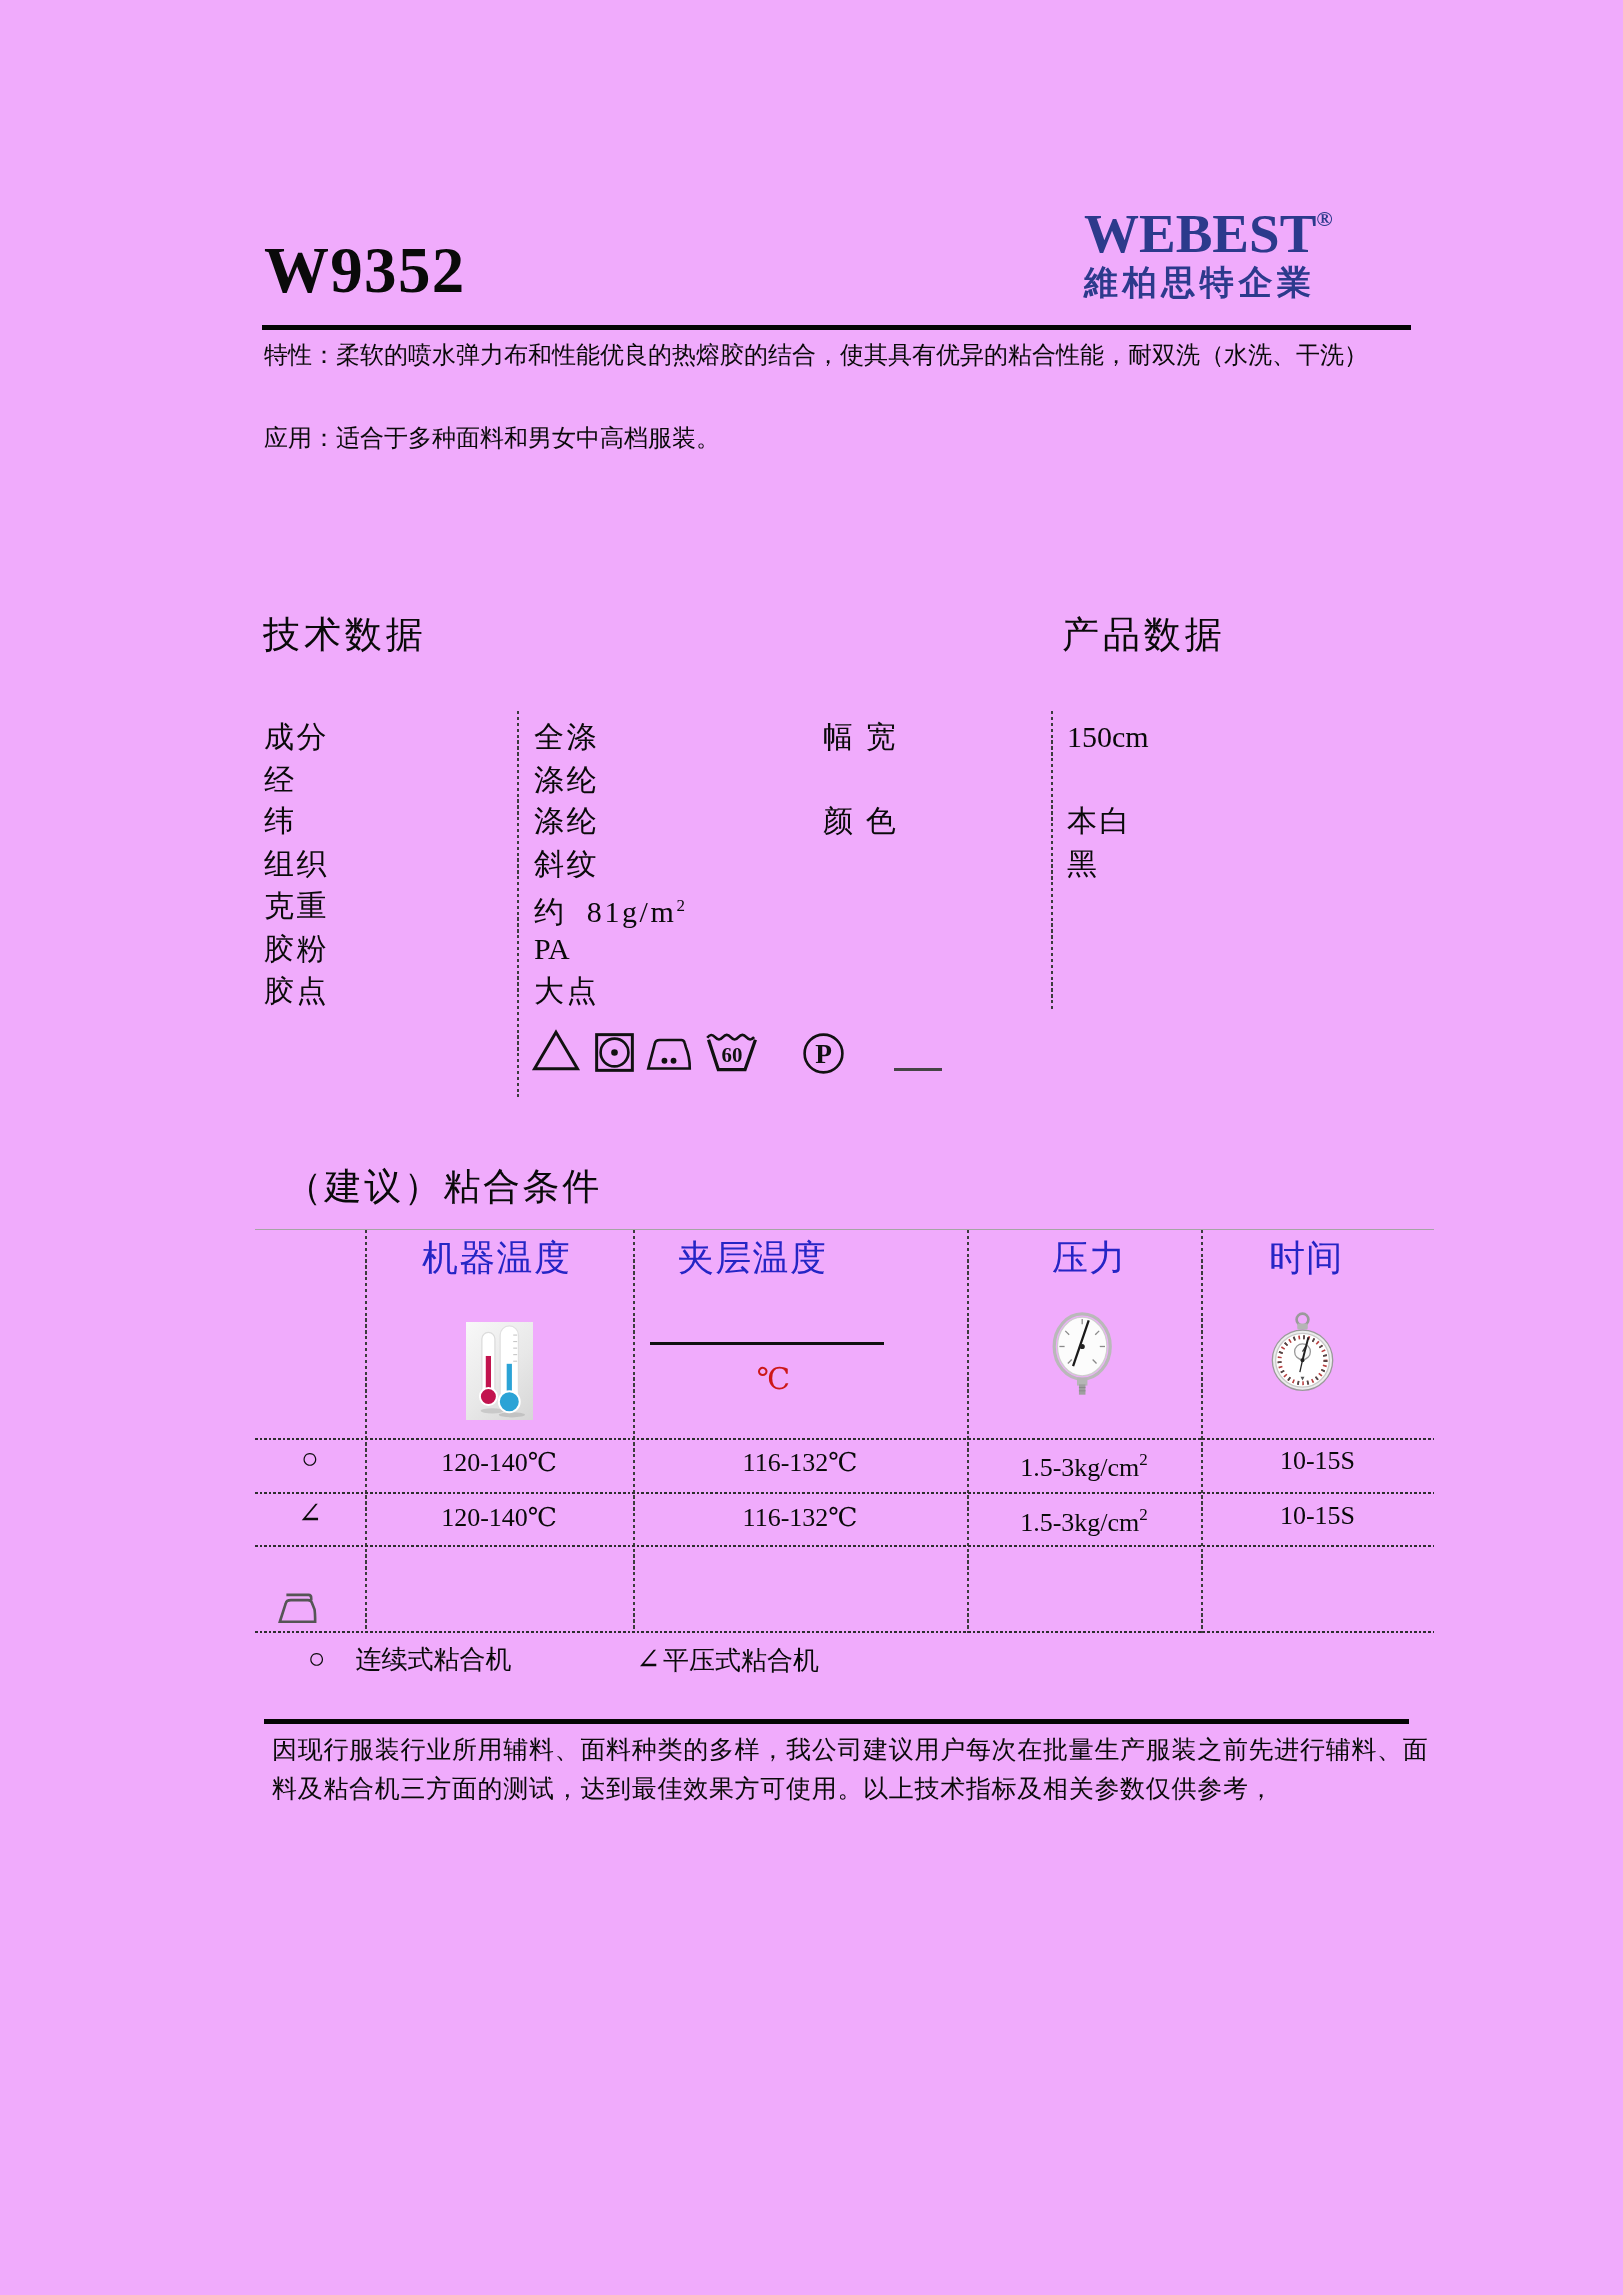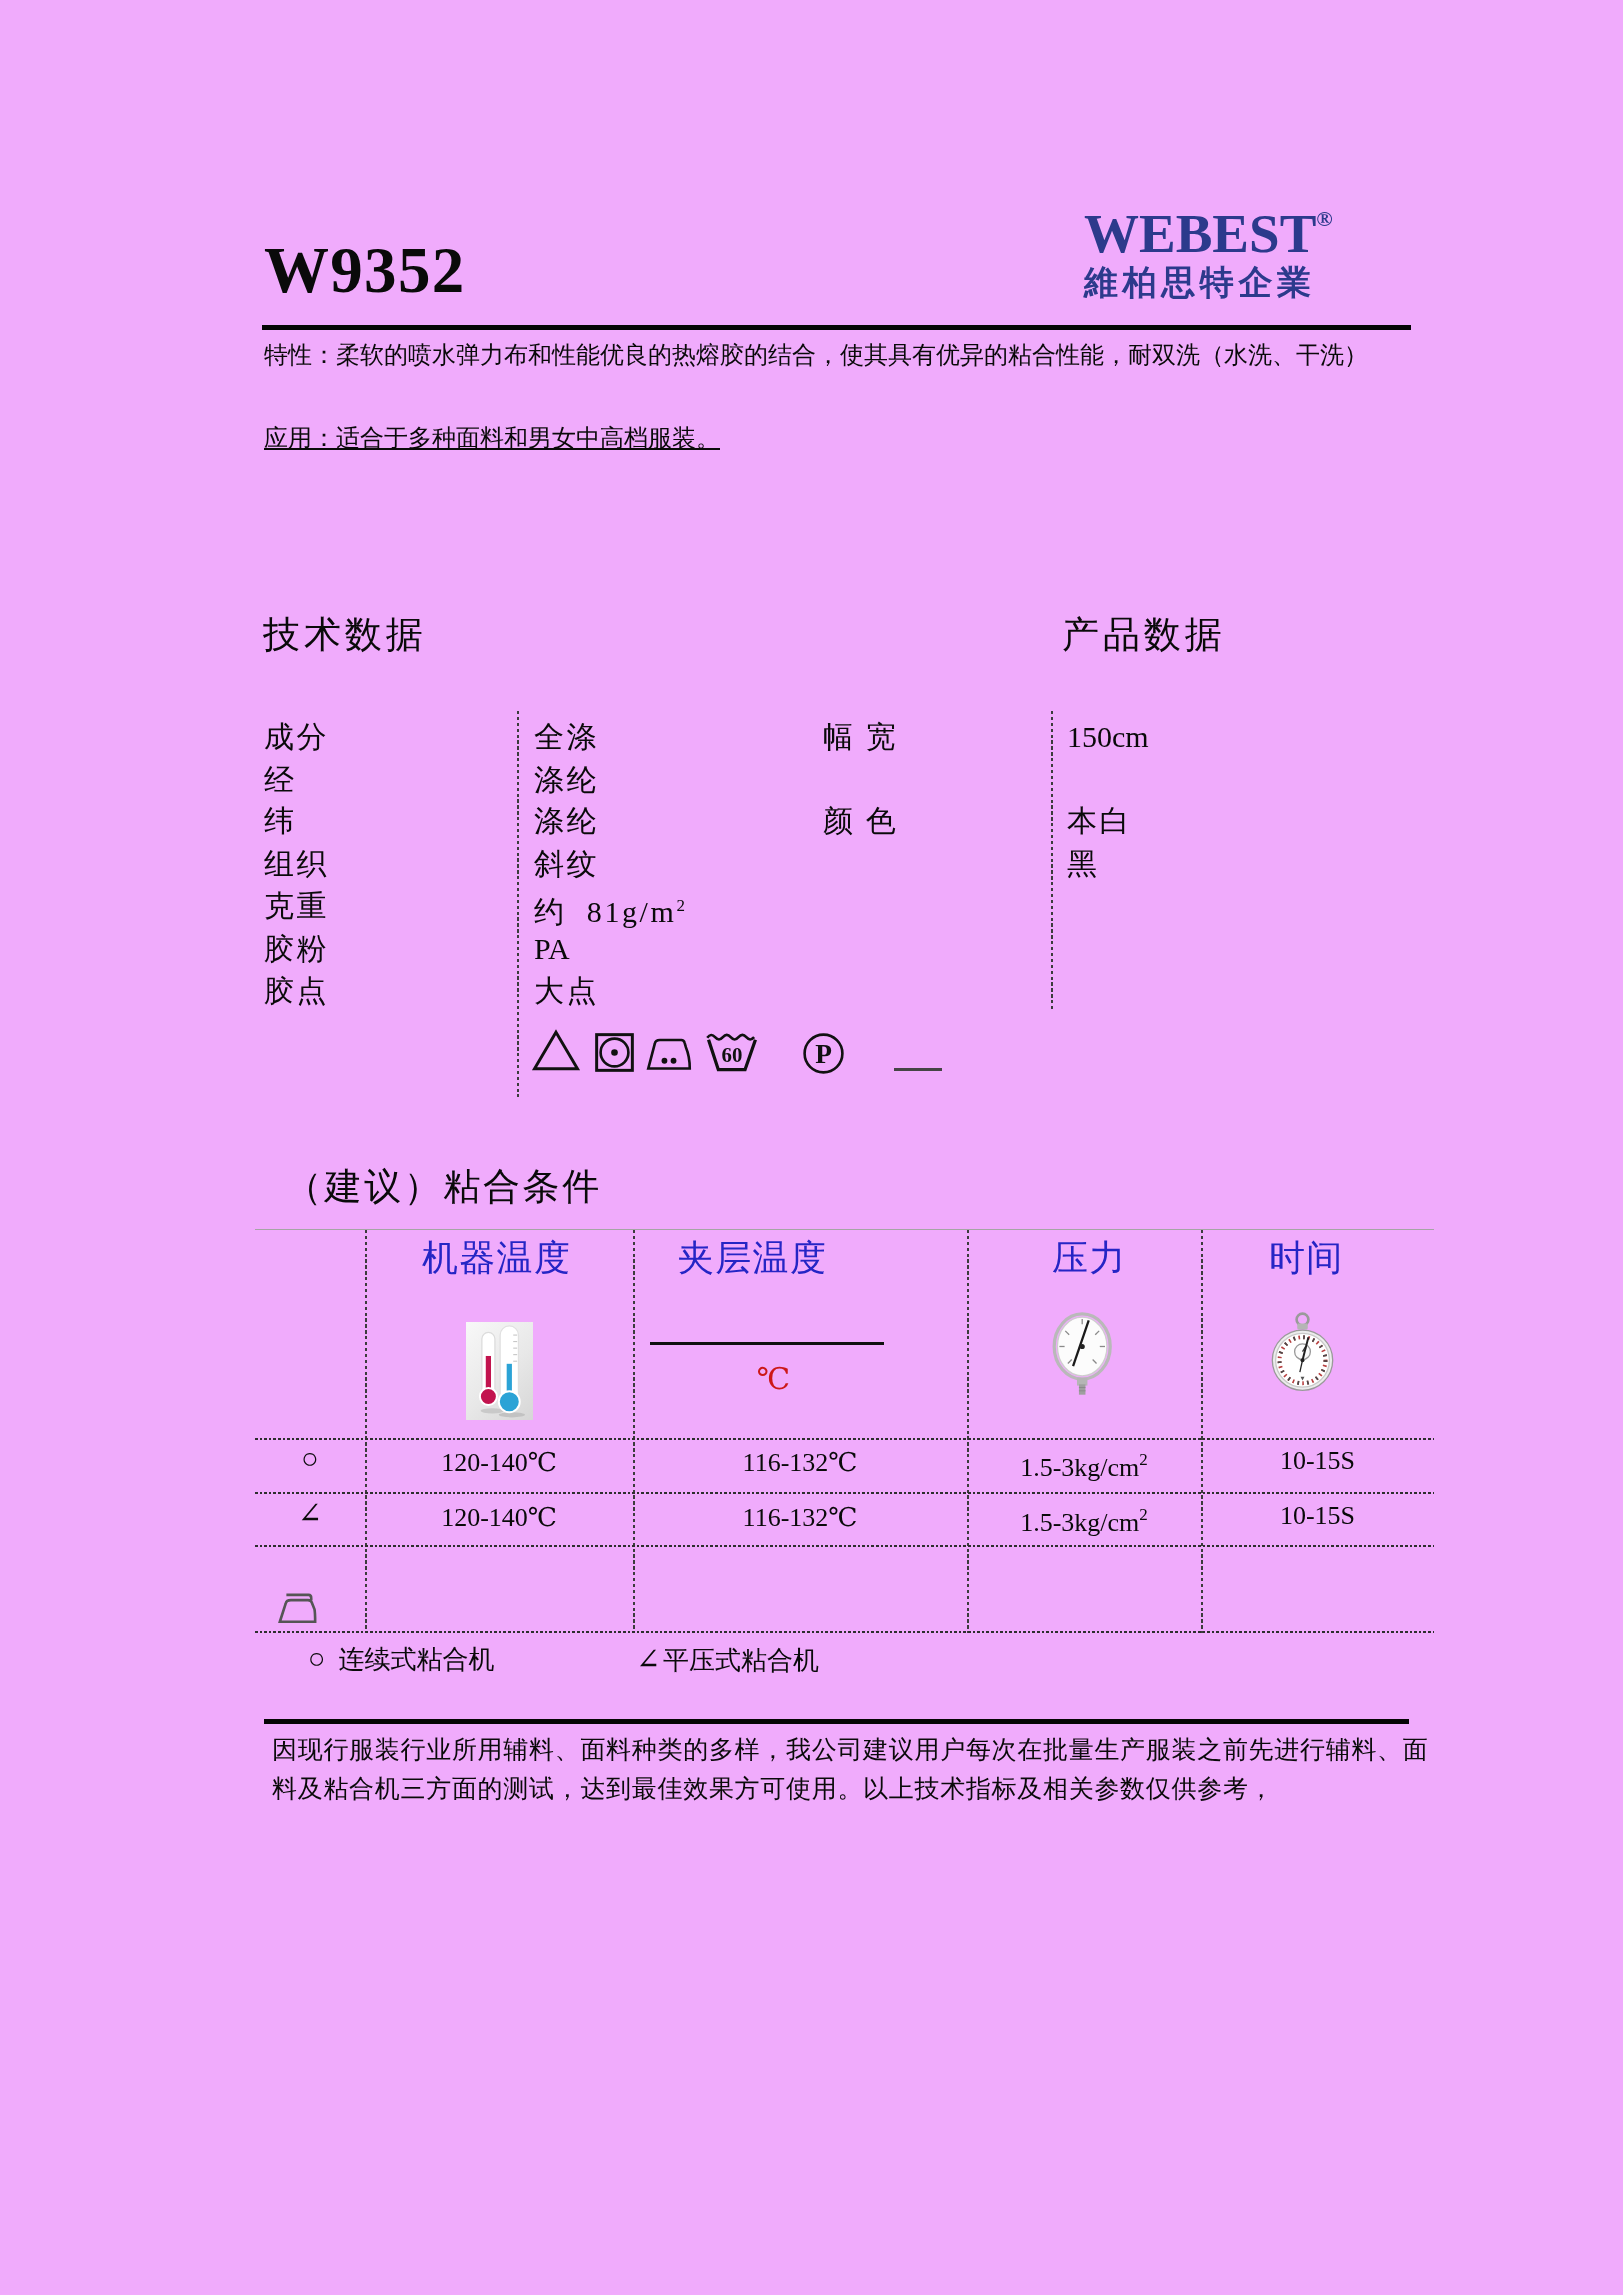--- a/index.html
+++ b/index.html
@@ -44,21 +44,21 @@
   <div class="abs product-code" style="left:264px;top:240px;">W9352</div>
 
   <div class="abs logo" style="left:1084px;top:206px;">
     <div><span class="logo-brand">WEBEST</span><span class="logo-reg">®</span></div>
     <div class="logo-company">維柏思特企業</div>
   </div>
 
   <div class="abs rule" style="left:262px;top:325px;width:1149px;"></div>
 
   <div class="abs body-line" style="left:264px;top:340px;"><span>特性：</span><span>柔软的喷水弹力布和性能优良的热熔胶的结合，使其具有优异的粘合性能，耐双洗（水洗、干洗）</span></div>
-  <div class="abs body-line" style="left:264px;top:423px;text-decoration:underline;"><span>应用：</span><span>适合于多种面料和男女中高档服装。</span></div>
+  <div class="abs body-line" style="left:264px;top:423px;"><span>应用：</span><span>适合于多种面料和男女中高档服装。</span></div>
 
   <div class="abs h1" style="left:263px;top:610px;">技术数据</div>
   <div class="abs h1" style="left:1062px;top:610px;">产品数据</div>
 
   <div class="abs vdot" style="left:517px;top:711px;height:386px;"></div>
   <div class="abs vdot" style="left:1051px;top:711px;height:301px;"></div>
 
   <div class="abs trow" style="top:720px;">
     <span class="tcell" style="left:264px;">成分</span>
     <span class="tcell" style="left:534px;">全涤</span>
@@ -209,21 +209,21 @@
       <span class="bcell" style="left:712px;top:270px;width:234px;"><span>1.5-3kg/cm</span><span class="tsup">2</span></span>
       <span class="bcell" style="left:946px;top:271px;width:233px;">10-15S</span>
     </div>
 
     <svg class="abs" style="left:21.6px;top:361px;" width="41" height="34" viewBox="0 0 62 52">
       <path d="M14,6 L48,6 Q52,6 52,11 L52,14" fill="none" stroke="#555" stroke-width="4"></path>
       <path d="M4,47 L13,19 Q14,14 21,14 L47,14 Q52,14 53,18 L57,28 Q58,34 58,47 Z" fill="none" stroke="#555" stroke-width="4"></path>
     </svg>
   </div>
 
-  <div class="abs legend-item" style="left:308px;top:1642px;"><span class="legend-sym">○</span><span style="margin-left:13px;">连续式粘合机</span></div>
+  <div class="abs legend-item" style="left:308px;top:1642px;"><span class="legend-sym">○</span><span style="margin-left:30px;">连续式粘合机</span></div>
   <div class="abs legend-item" style="left:636px;top:1642px;"><span class="legend-sym">∠</span><span style="margin-left:2.6px;">平压式粘合机</span></div>
 
   <div class="abs rule" style="left:264px;top:1719px;width:1145px;"></div>
   <div class="abs footer-line" style="left:272px;top:1735px;">因现行服装行业所用辅料、面料种类的多样，我公司建议用户每次在批量生产服装之前先进行辅料、面</div>
   <div class="abs footer-line" style="left:272px;top:1774px;">料及粘合机三方面的测试，达到最佳效果方可使用。以上技术指标及相关参数仅供参考，</div>
 
 </div>
 
 
 </body></html>

